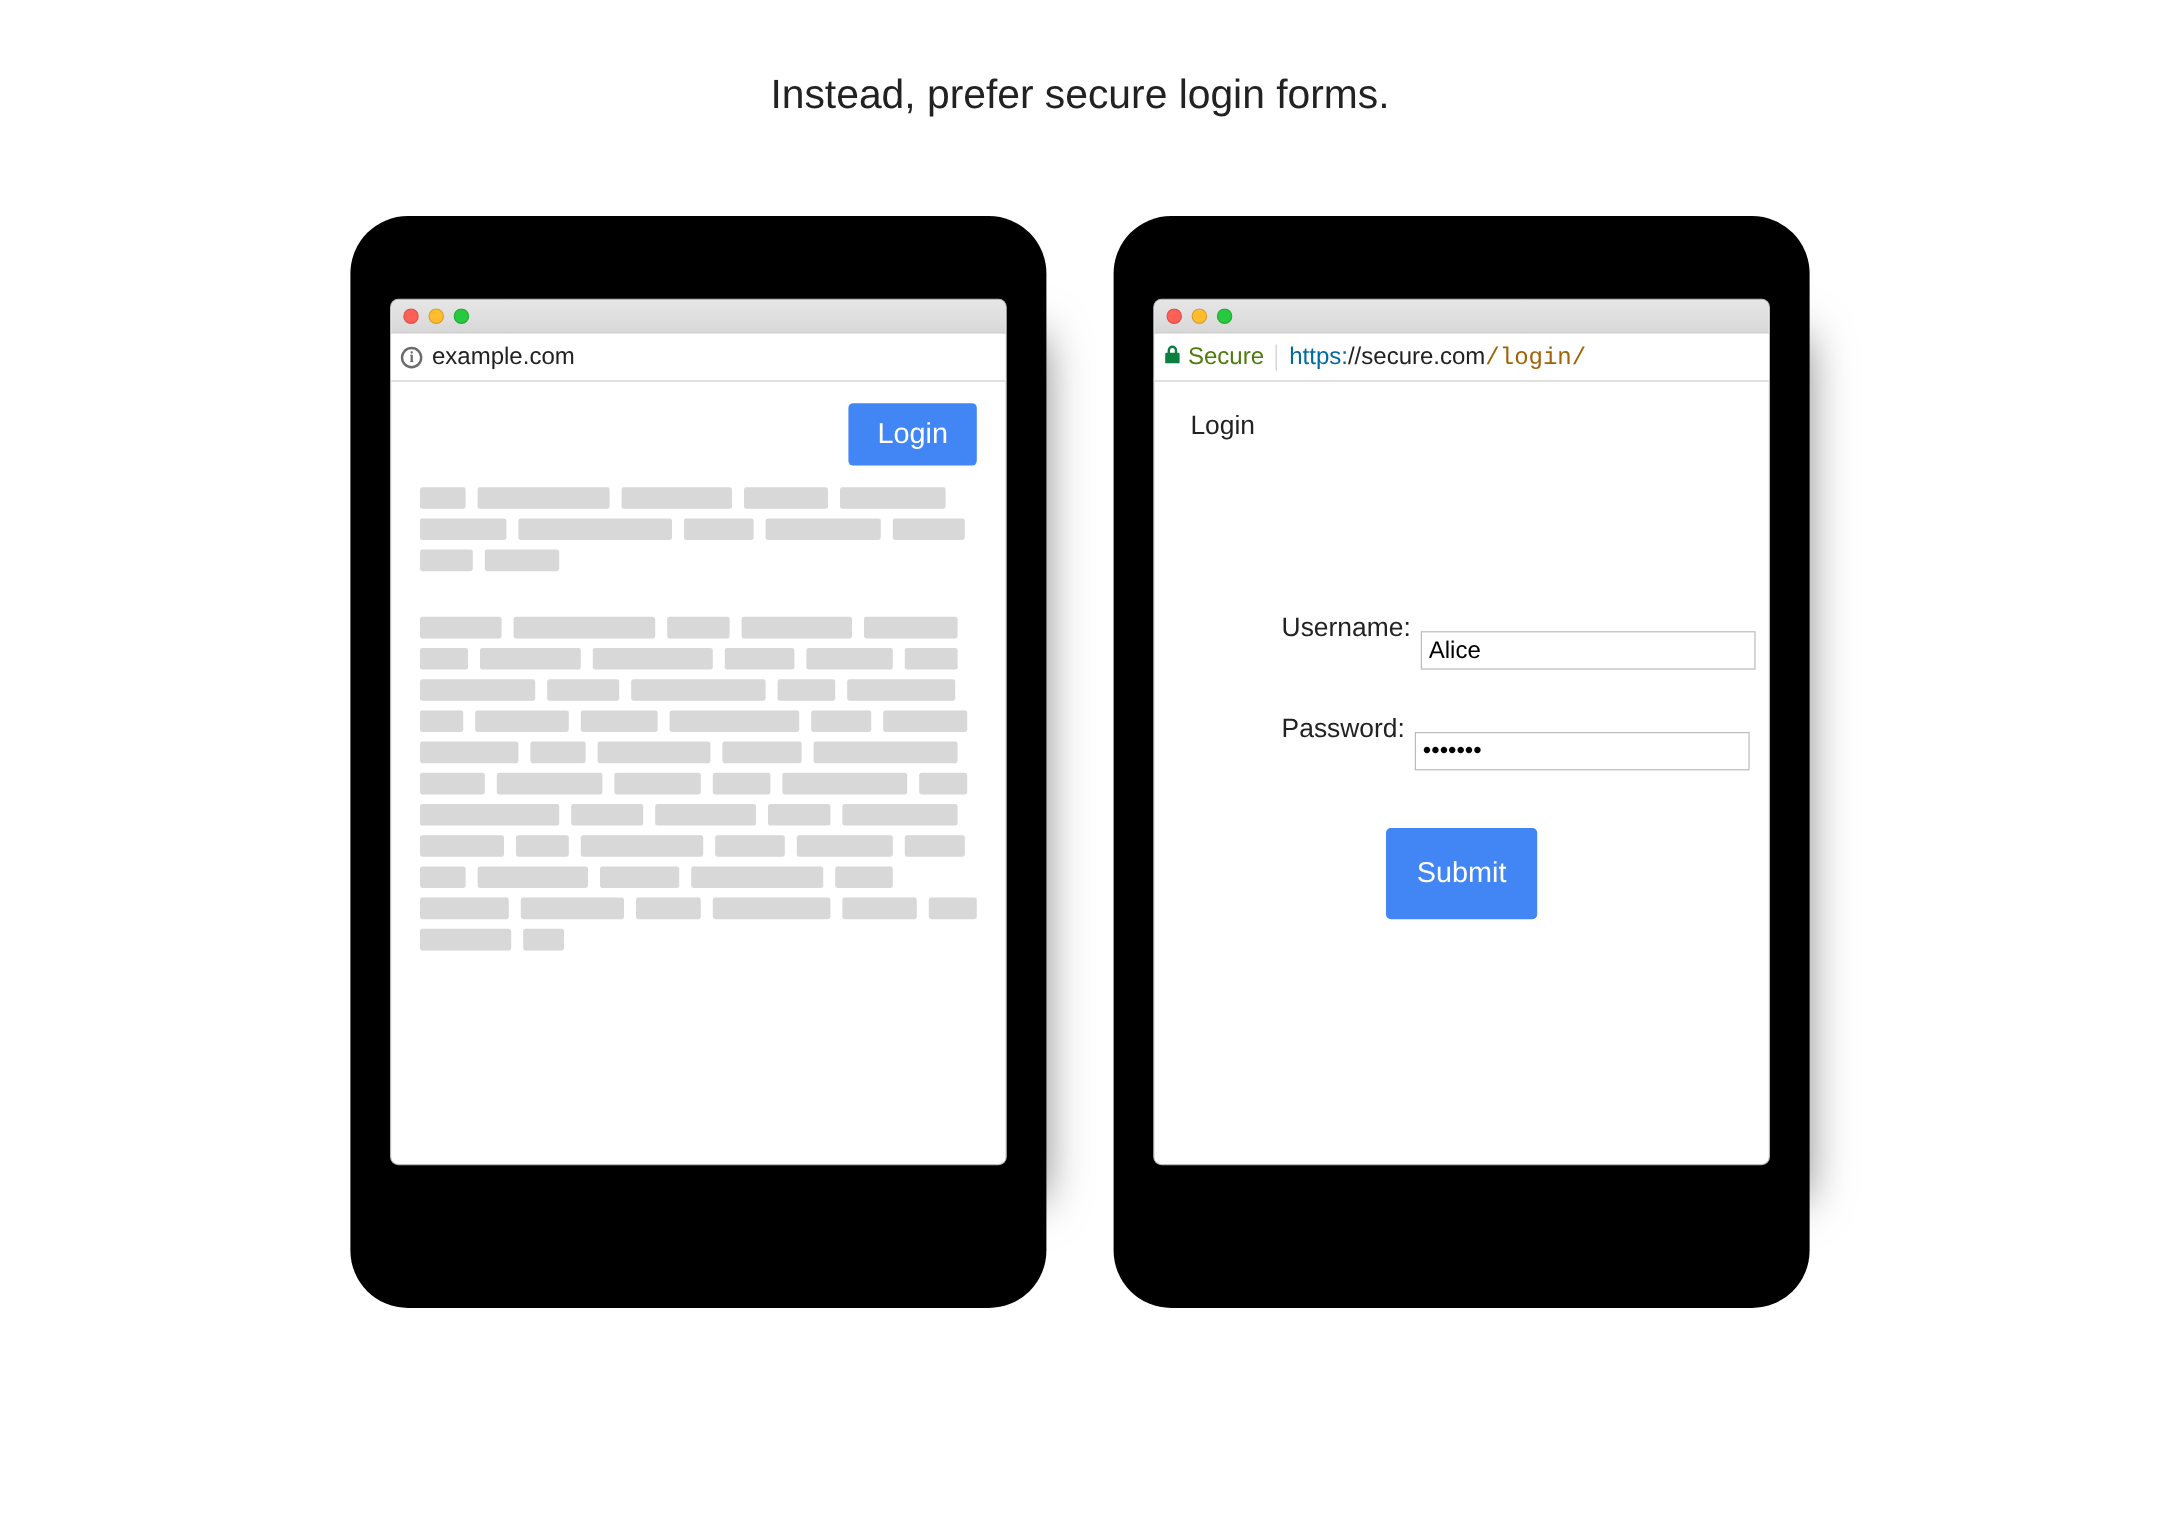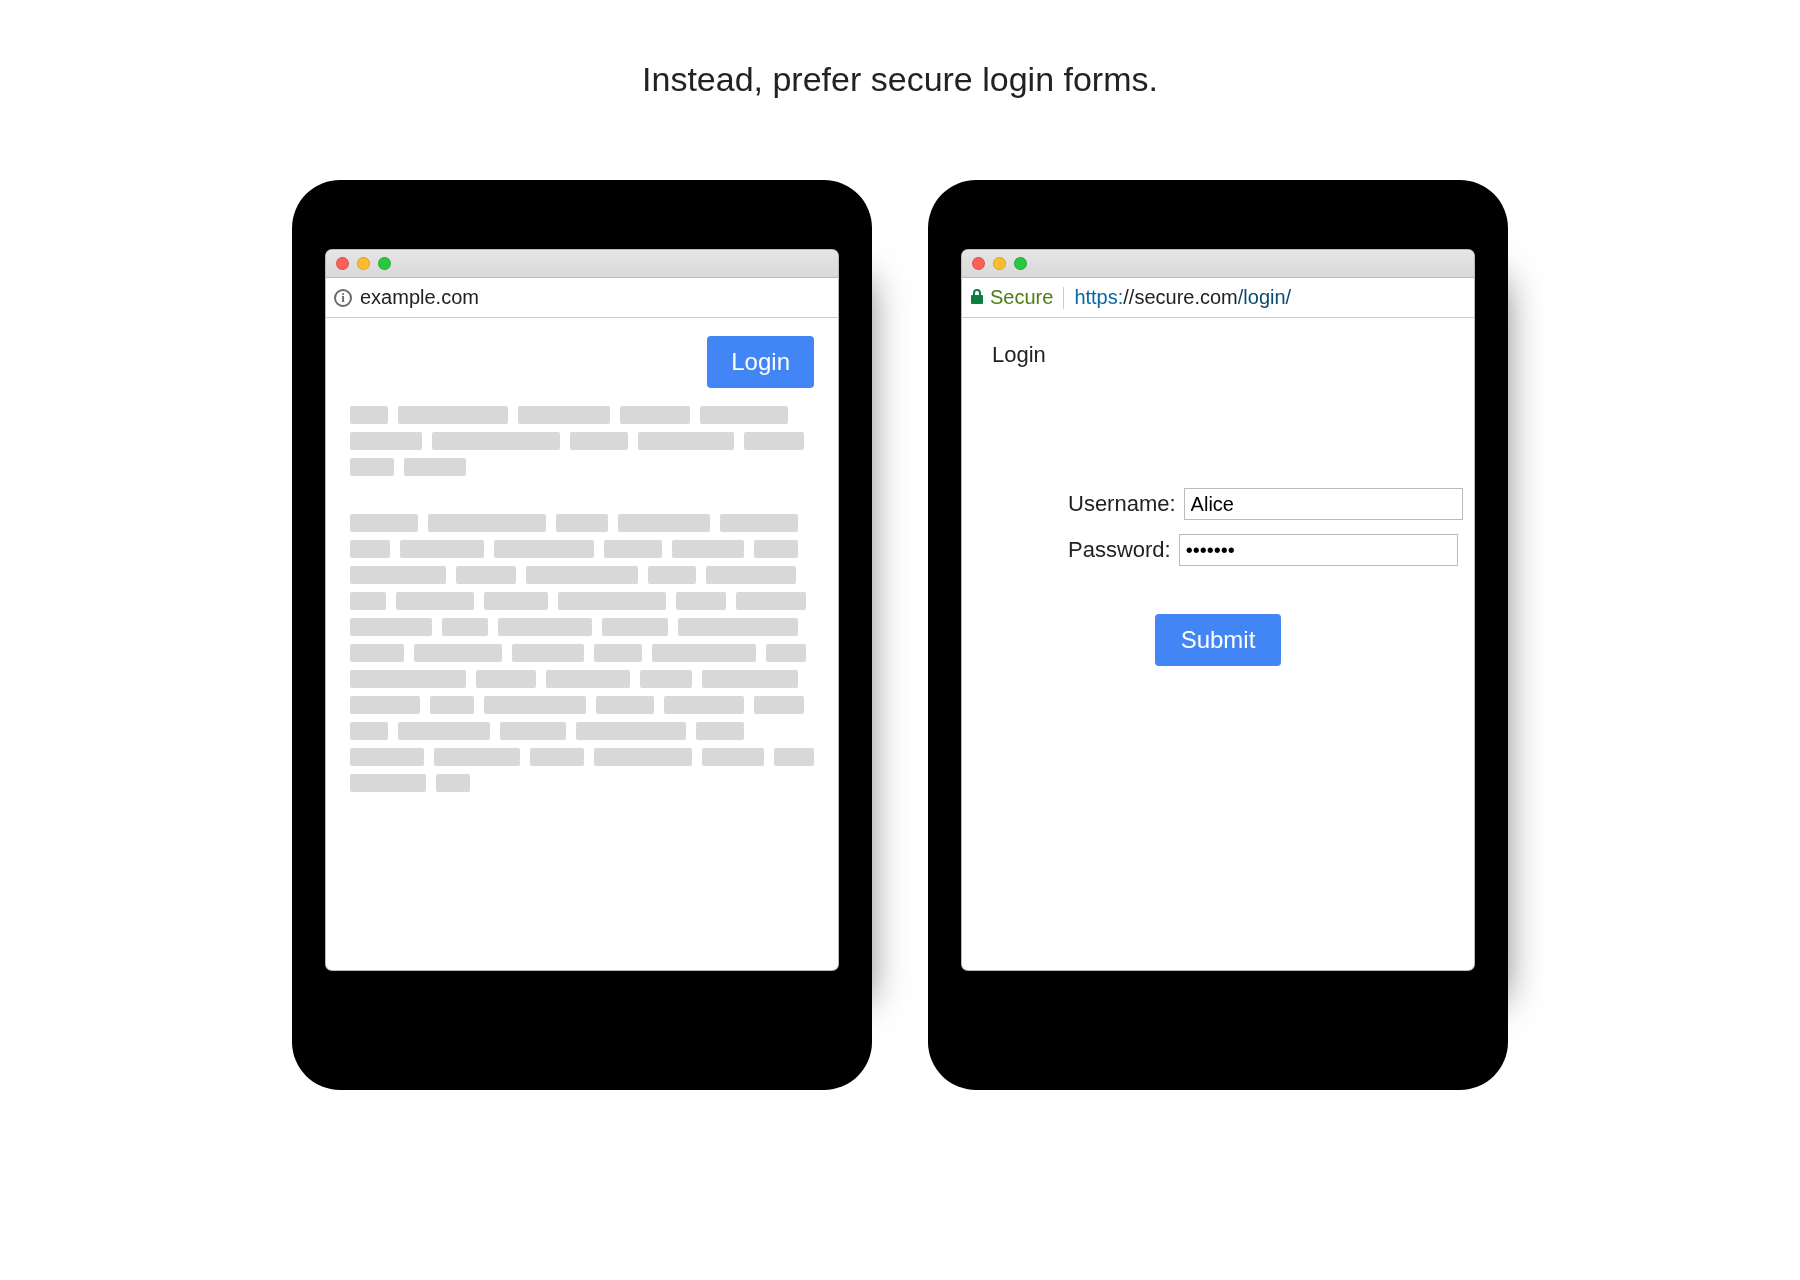--- a/index.html
+++ b/index.html
@@ -91,21 +91,21 @@
       font-size: 16px;
     }
     .secure-label {
       color: #4d7c0f;
       font-size: 20px;
     }
     .addr-sep {
       width: 1px; height: 22px; background: #ccc; margin: 0 10px;
     }
     .addr-url .proto { color: #0369a1; }
-    .addr-url .path  { color: #0c4a6e; }
+    .addr-url .path  { color: #a16207; font-family: Liberation Mono, monospace; }
     .content {
       flex: 1;
       padding: 18px 24px;
       position: relative;
       overflow: hidden;
     }
     
     .login-btn {
       float: right;
       background: #4285f4;
@@ -151,30 +151,31 @@
       font-size: 22px;
       color: #222;
     }
     .row input {
       flex: 1;
       height: 32px;
       border: 1px solid #bbb;
       font-size: 20px;
       padding: 2px 6px;
       font-family: inherit;
+      margin-top: 38px;
     }
     .submit {
       display: block;
       margin: 48px auto 0;
       background: #4285f4;
       color: #fff;
       border: none;
       border-radius: 4px;
       font-size: 24px;
-      padding: 12px 26px;
+      padding: 24px 26px;
     }
   </style>
 </head>
 <body>
 
 <div class="stage">
   <div class="headline">Instead, prefer secure login forms.</div>
 
   <div class="panels">
 

